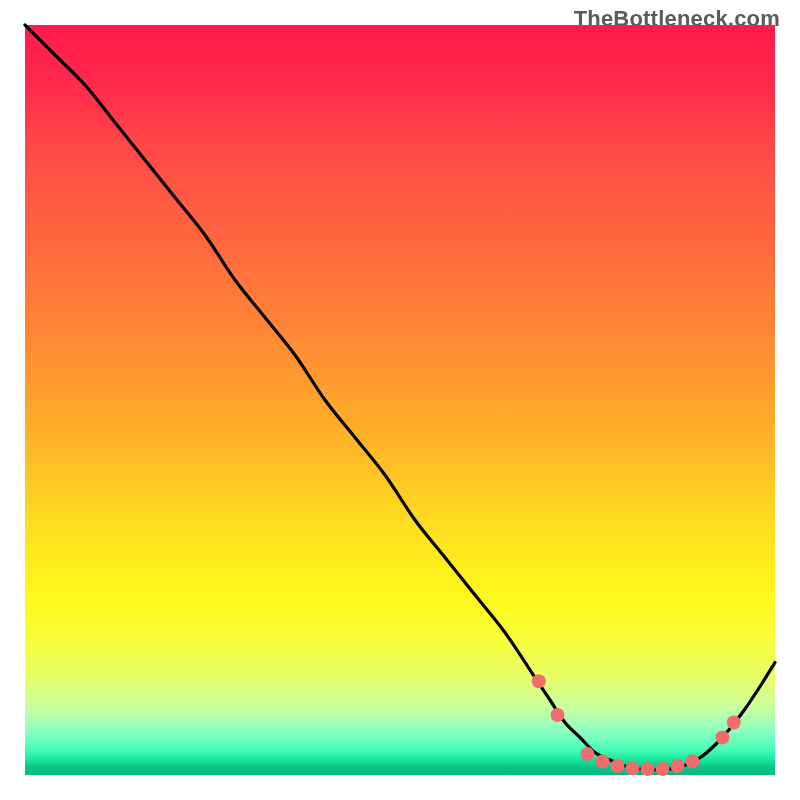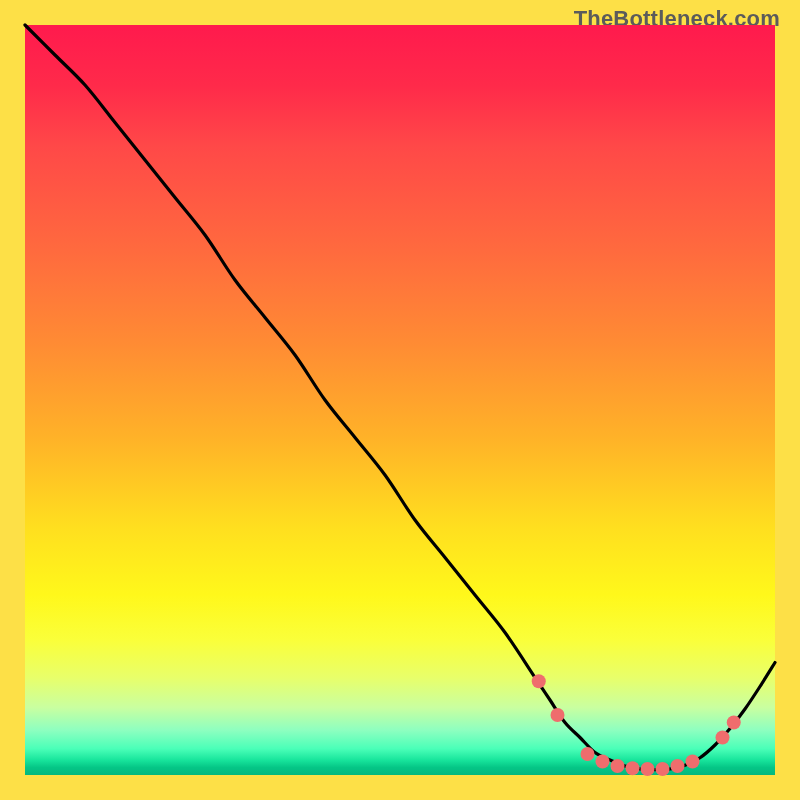--- a/index.html
+++ b/index.html
@@ -1,21 +1,21 @@
 <!DOCTYPE html>
 <html><head>
 <meta charset="utf-8">
 <style>
   * { margin: 0; padding: 0; box-sizing: border-box; }
   html, body { width: 800px; height: 800px; background: #000; overflow: hidden; }
   .stage {
     position: relative;
     width: 800px;
     height: 800px;
-    background: #fde047;
+    background: #ffffff;
   }
   .watermark {
     position: absolute;
     top: 6px;
     right: 20px;
     font-family: Arial, Helvetica, sans-serif;
     font-size: 22px;
     font-weight: 600;
     color: #5b5b5b;
     letter-spacing: 0.2px;

